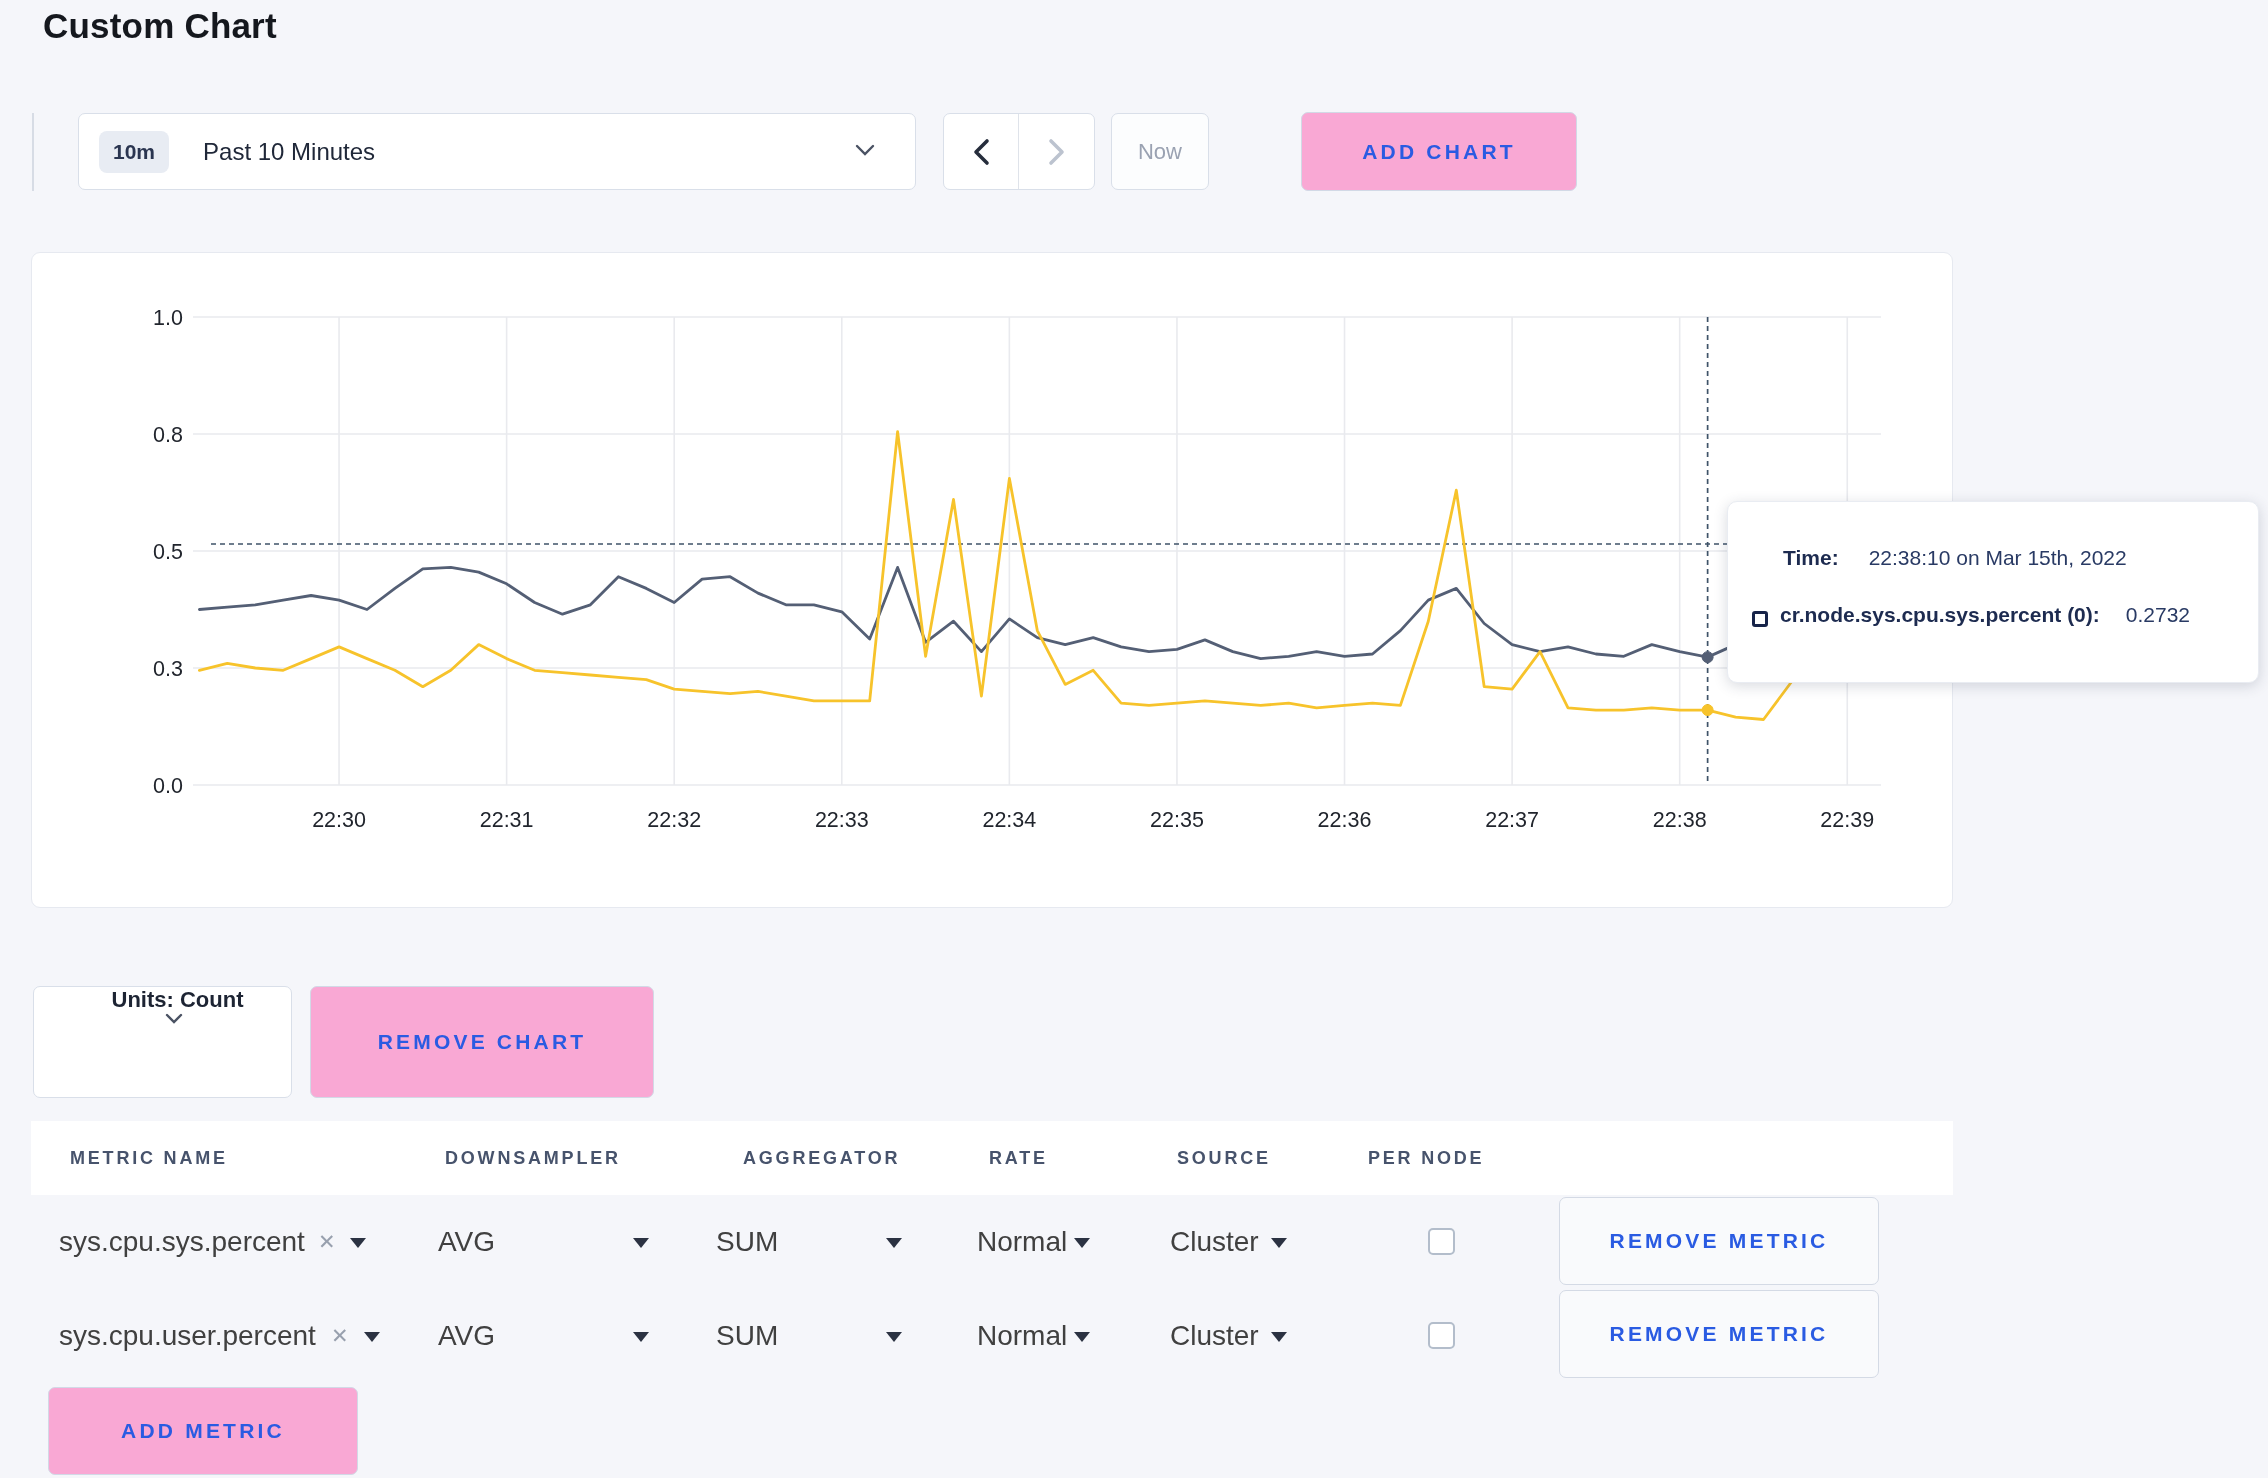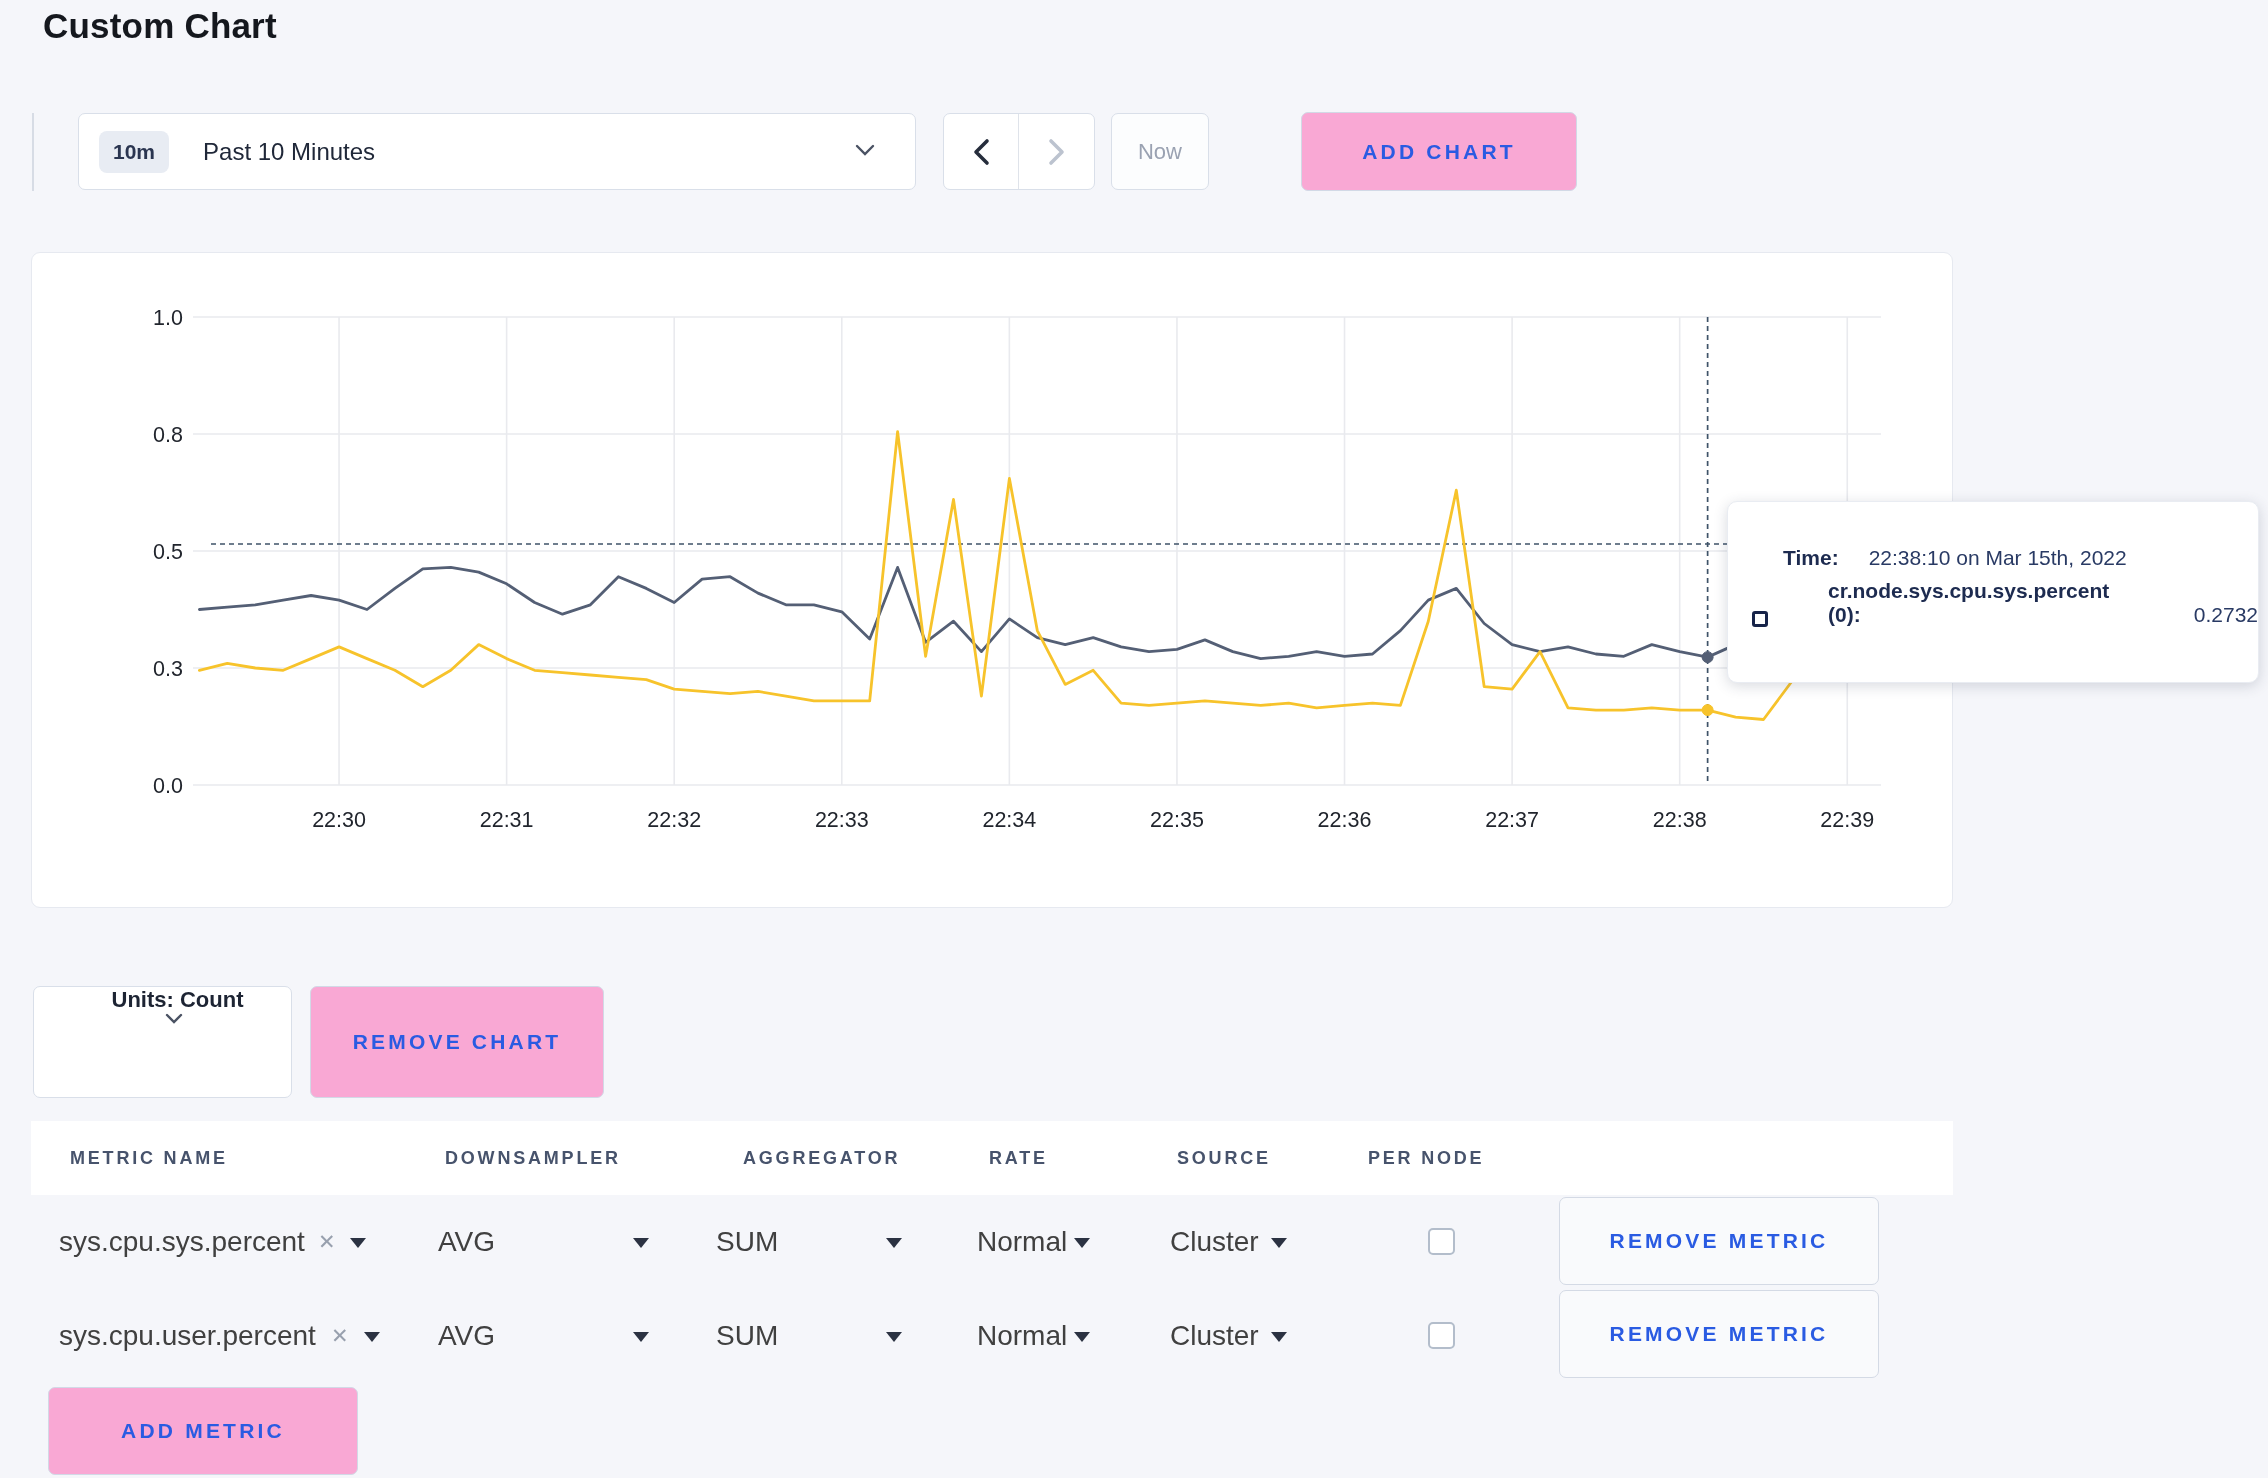--- a/index.html
+++ b/index.html
@@ -95,21 +95,21 @@
     border:3.5px solid #172449; background:#fff;
     margin-right:12px; flex:0 0 auto;
   }
   .tt-metric { font-weight:700; }
   .tt-value { margin-left:26px; color:#293a64; }
 
   
   .units-select { left:33px; top:986px; width:259px; height:112px; cursor:pointer;flex-direction:column; }
   .units-label { margin-left:30px; font-size:22px; font-weight:700; color:#1d2433; }
   .units-chevron { margin-left:22px; }
-  .remove-chart-btn { left:310px; top:986px; width:294px; height:112px; }
+  .remove-chart-btn { left:310px; top:986px; width:344px; height:112px; }
 
   
   .table-header-band { left:31px; top:1121px; width:1922px; height:74px; background:#ffffff; }
   .th {
     position:absolute; top:50%; transform:translateY(-50%);
     font-size:18px; font-weight:700; letter-spacing:2.8px;
     color:#47536c; text-transform:uppercase; white-space:nowrap;
   }
   .cell {
     position:absolute; transform:translateY(-50%);
@@ -202,21 +202,21 @@
       <circle cx="1675.6200000000001" cy="404.1424" r="5.5" fill="#545f75" stroke="#545f75"></circle>
       <circle cx="1675.6200000000001" cy="457.0732" r="5.5" fill="#f7c32b" stroke="#f7c32b"></circle>
     </svg>
 </div>
 
 <div class="abs chart-tooltip">
   <div class="tt-row first">
     <span class="tt-time-label">Time:</span>
     <span class="tt-time-value">22:38:10 on Mar 15th, 2022</span>
   </div>
-  <div class="tt-row" style="margin-top:15px;gap:48px;">
+  <div class="tt-row" style="margin-top:15px;">
     <span class="tt-swatch" style="border-color: rgb(23, 36, 73);"></span>
     <span class="tt-metric">cr.node.sys.cpu.sys.percent (0):</span>
     <span class="tt-value">0.2732</span>
   </div>
 </div>
 
 <div class="abs ctl units-select">
   <span class="units-label">Units: Count</span>
   <svg class="units-chevron" width="18" height="11" viewBox="0 0 18 11">
     <polyline points="2,2 9,9 16,2" fill="none" stroke="#4a5263" stroke-width="2.4" stroke-linecap="round"></polyline>

